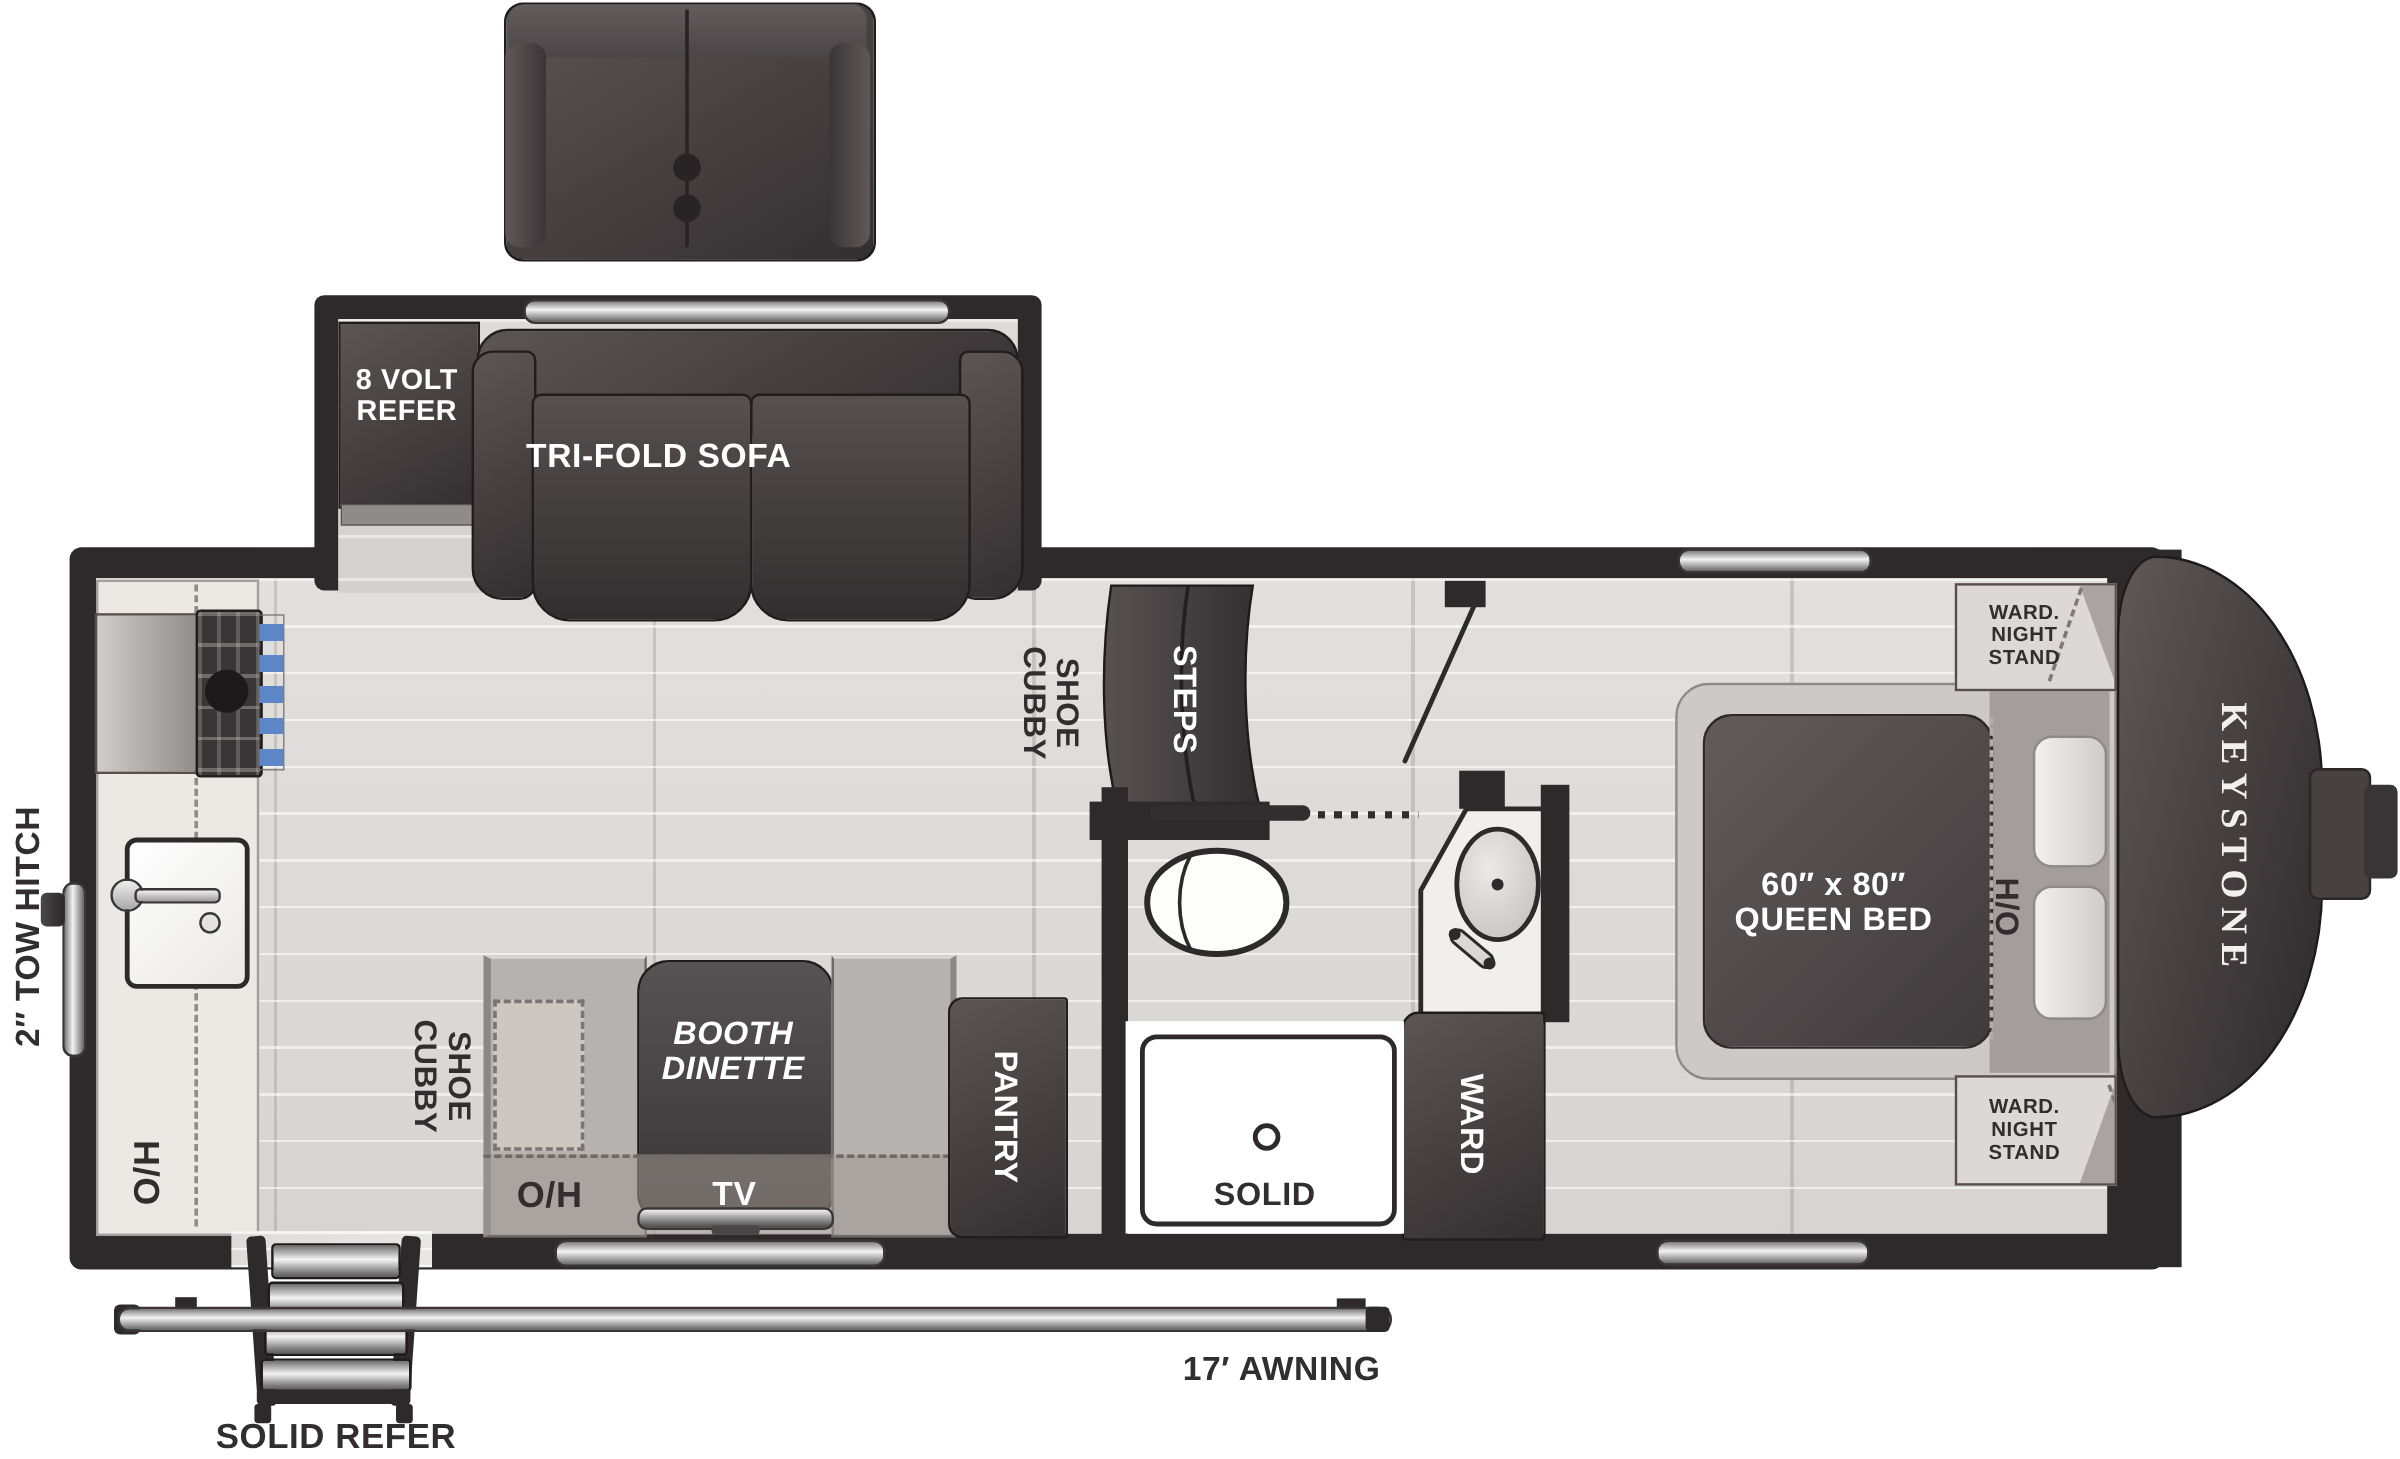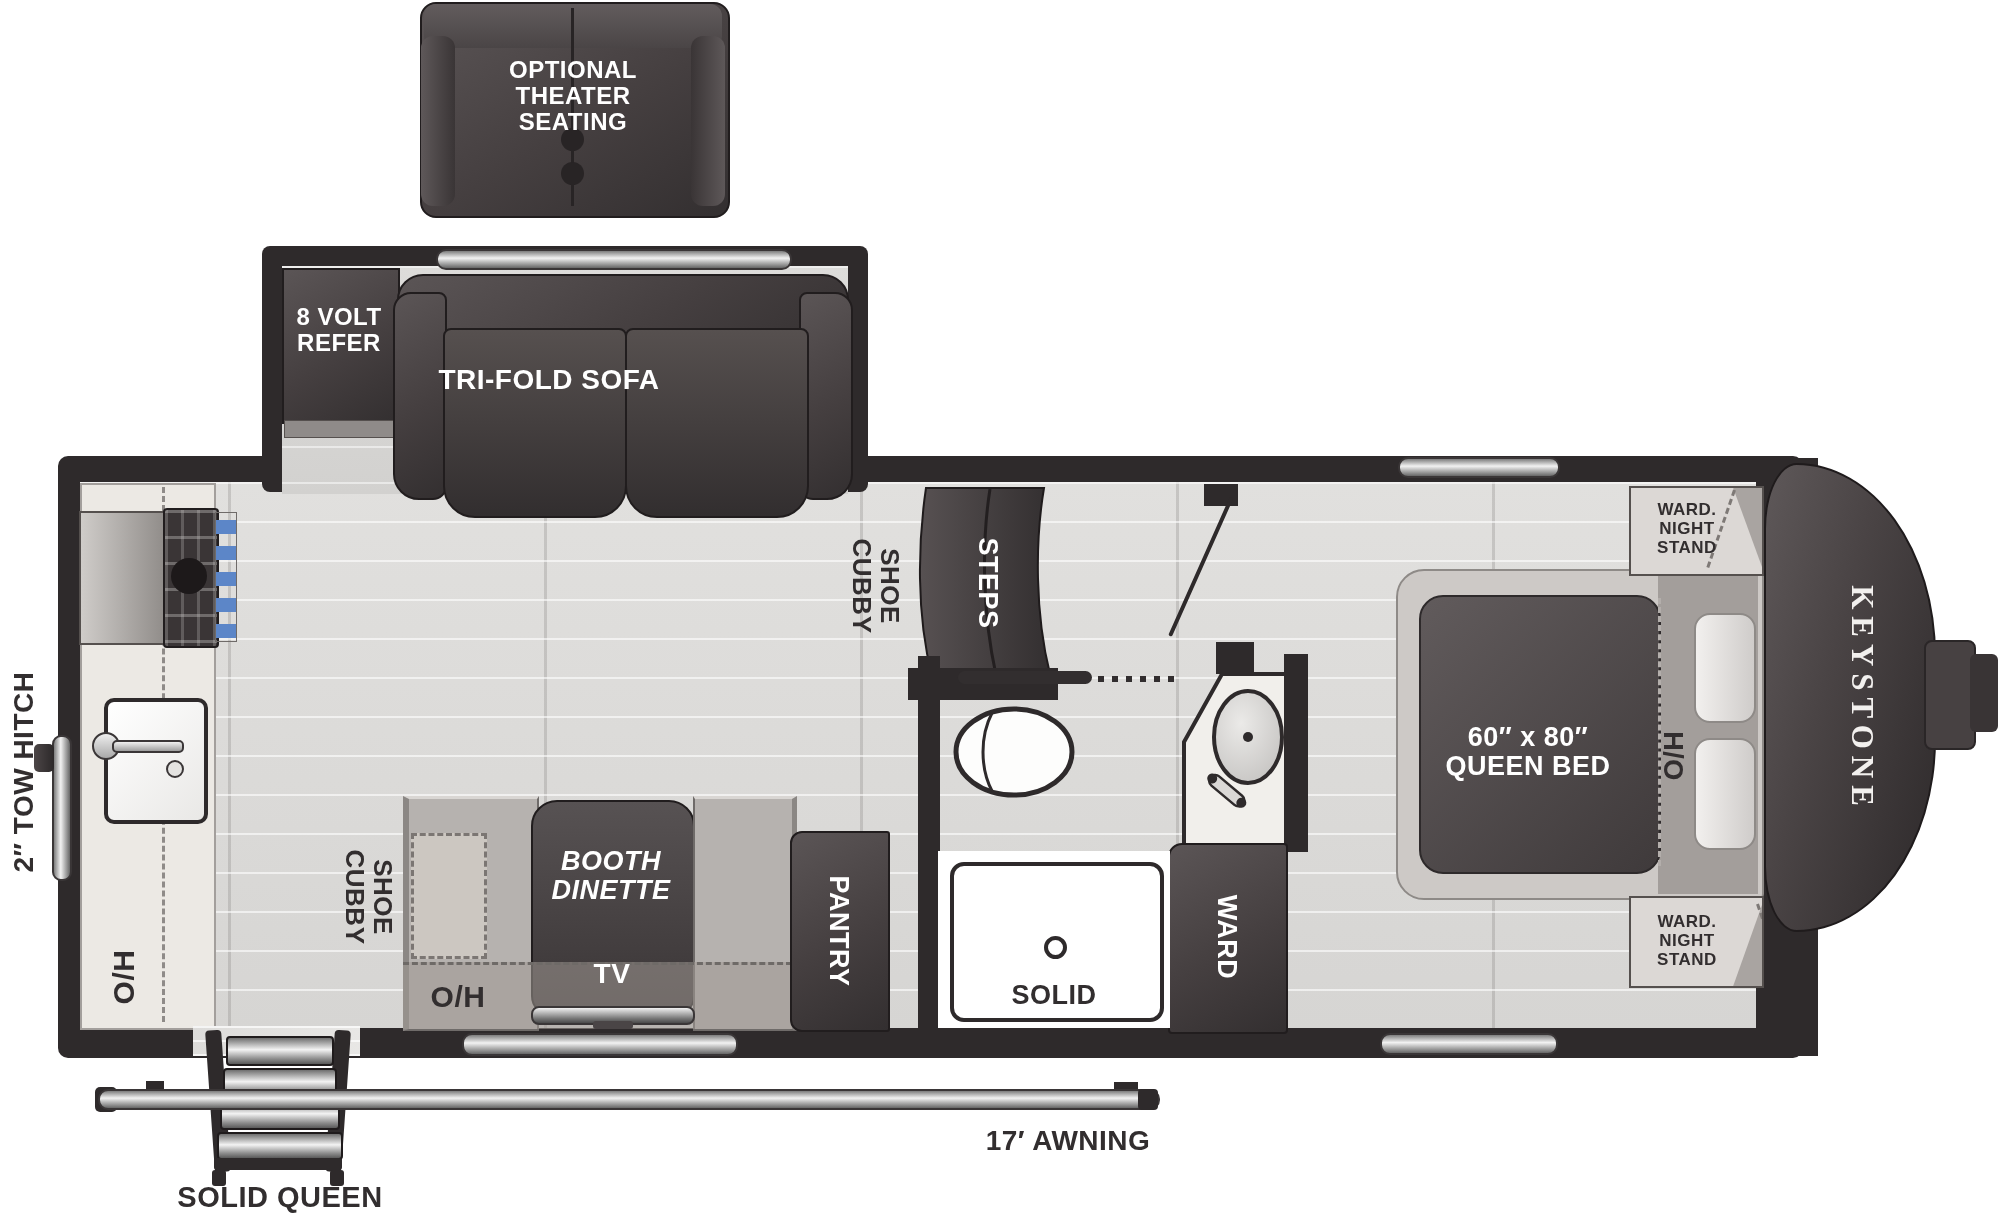--- a/index.html
+++ b/index.html
@@ -51,23 +51,20 @@
   <div class="darkfurn" style="left:625px;top:328px;width:180px;height:186px;border-radius:8px 8px 32px 32px;background:linear-gradient(180deg,#56504f,#322e2f);"></div>
   <div class="lbl white" style="left:549px;top:380px;font-size:28px;">TRI-FOLD SOFA</div>
 
   <div class="darkfurn" style="left:420px;top:2px;width:306px;height:212px;border-radius:16px;"></div>
   <div class="abs" style="left:424px;top:4px;width:298px;height:44px;background:linear-gradient(180deg,#625c5d,#4a4546);border-radius:12px;"></div>
   <div class="abs" style="left:421px;top:36px;width:34px;height:170px;background:linear-gradient(90deg,#5e5859,#3a3536);border-radius:12px;"></div>
   <div class="abs" style="left:691px;top:36px;width:34px;height:170px;background:linear-gradient(270deg,#5e5859,#3a3536);border-radius:12px;"></div>
   <div class="abs" style="left:571px;top:8px;width:3px;height:198px;background:#28242-5;background:#282425;"></div>
   <div class="abs" style="left:561px;top:128px;width:23px;height:23px;border-radius:50%;background:#282425;"></div>
   <div class="abs" style="left:561px;top:162px;width:23px;height:23px;border-radius:50%;background:#282425;"></div>
-  <div class="lbl white" style="left:573px;top:96px;font-size:24px;">OPTIONAL
-THEATER
-SEATING</div>
 
   <div class="abs" style="left:80px;top:483px;width:132px;height:543px;background:#ece9e4;border:2px solid #a39f9c;"></div>
   <div class="dash-v" style="left:162px;top:487px;height:535px;"></div>
   <div class="abs" style="left:79px;top:511px;width:84px;height:130px;background:linear-gradient(90deg,#cfccc9,#908c89);border:2px solid #55504e;"></div>
   <div class="abs" style="left:163px;top:508px;width:52px;height:136px;background:#3a3536;border:2px solid #211d1e;border-radius:4px;
        background-image:repeating-linear-gradient(180deg, rgba(210,208,206,.35) 0 3px, rgba(0,0,0,0) 3px 26px),repeating-linear-gradient(90deg, rgba(210,208,206,.25) 0 3px, rgba(0,0,0,0) 3px 16px);"></div>
   <div class="abs" style="left:171px;top:558px;width:36px;height:36px;border-radius:50%;background:#1d191a;"></div>
   <div class="abs" style="left:215px;top:512px;width:20px;height:128px;background:linear-gradient(90deg,#ececec,#b2b2b2);border:1px solid #6f6b69;
        background-image:repeating-linear-gradient(180deg, rgba(0,0,0,0) 0 7px, #5c86c8 7px 21px, rgba(0,0,0,0) 21px 26px);"></div>
   <div class="abs" style="left:104px;top:698px;width:96px;height:118px;background:linear-gradient(135deg,#ffffff,#e9e8e6);border:4px solid #2e2a2b;border-radius:10px;"></div>
@@ -81,21 +78,21 @@
   <div class="lbl rm90" style="left:24px;top:772px;font-size:28px;white-space:nowrap;">2″ TOW HITCH</div>
 
   <div class="bench" style="left:403px;top:796px;width:128px;height:230px;border-left:6px solid #8b8784;"></div>
   <div class="abs" style="left:411px;top:833px;width:70px;height:120px;background:#ccc7c1;border:3px dashed #7b7673;"></div>
   <div class="darkfurn" style="left:531px;top:800px;width:160px;height:212px;border-radius:26px 26px 20px 20px;background:linear-gradient(180deg,#575253,#3a3536);"></div>
   <div class="bench" style="left:693px;top:796px;width:97px;height:230px;border-right:5px solid #8b8784;"></div>
   <div class="abs" style="left:403px;top:962px;width:389px;height:64px;background:rgba(160,153,148,.55);border-top:3px dashed #6e6a67;"></div>
   <div class="abs" style="left:531px;top:1006px;width:160px;height:15px;background:linear-gradient(180deg,#f0f0f0,#777777 70%,#4a4a4a);border:2px solid #3a3637;border-radius:8px;"></div>
   <div class="abs" style="left:593px;top:1021px;width:40px;height:8px;background:#4a4546;border-radius:3px;"></div>
   <div class="lbl" style="left:458px;top:997px;font-size:30px;">O/H</div>
-  <div class="lbl white" style="left:612px;top:974px;font-size:28px;">TV</div>
+  <div class="lbl white" style="left:612px;top:995px;font-size:28px;">TV</div>
   <div class="lbl white" style="left:611px;top:876px;font-size:27px;font-style:italic;">BOOTH
 DINETTE</div>
   <div class="lbl r90" style="left:369px;top:897px;font-size:26px;">SHOE
 CUBBY</div>
 
   <div class="darkfurn" style="left:790px;top:831px;width:96px;height:197px;border-radius:12px 3px 3px 12px;"></div>
   <div class="lbl white r90" style="left:838px;top:931px;font-size:27px;">PANTRY</div>
 
   <svg class="abs" style="left:914px;top:486px;" width="142" height="192" viewBox="0 0 142 192">
     <defs>
@@ -192,21 +189,21 @@
 
   <div class="abs" style="left:210px;top:1030px;width:16px;height:142px;background:#2e2a2b;transform:rotate(-4deg);border-radius:4px;"></div>
   <div class="abs" style="left:330px;top:1030px;width:16px;height:142px;background:#2e2a2b;transform:rotate(4deg);border-radius:4px;"></div>
   <div class="tread" style="left:226px;top:1036px;width:104px;height:26px;"></div>
   <div class="tread" style="left:223px;top:1068px;width:110px;height:26px;"></div>
   <div class="tread" style="left:220px;top:1100px;width:116px;height:26px;"></div>
   <div class="tread" style="left:217px;top:1132px;width:122px;height:24px;"></div>
   <div class="abs" style="left:214px;top:1158px;width:128px;height:12px;background:#2e2a2b;border-radius:3px;"></div>
   <div class="abs" style="left:212px;top:1170px;width:14px;height:16px;background:#2e2a2b;border-radius:3px;"></div>
   <div class="abs" style="left:330px;top:1170px;width:14px;height:16px;background:#2e2a2b;border-radius:3px;"></div>
-  <div class="lbl" style="left:280px;top:1198px;font-size:29px;white-space:nowrap;">SOLID QUEEN</div>
+  <div class="lbl" style="left:280px;top:1198px;font-size:29px;white-space:nowrap;">SOLID REFER</div>
 
   <div class="abs" style="left:146px;top:1081px;width:18px;height:10px;background:#2e2a2b;"></div>
   <div class="abs" style="left:1114px;top:1082px;width:24px;height:9px;background:#2e2a2b;"></div>
   <div class="abs" style="left:95px;top:1087px;width:22px;height:25px;background:#2e2a2b;border-radius:5px;"></div>
   <div class="winh" style="left:98px;top:1089px;width:1058px;height:17px;border-radius:10px;"></div>
   <div class="abs" style="left:1138px;top:1089px;width:20px;height:21px;background:#2e2a2b;border-radius:4px;"></div>
   <div class="lbl" style="left:1068px;top:1141px;font-size:28px;white-space:nowrap;">17′ AWNING</div>
 
 </div>
 

